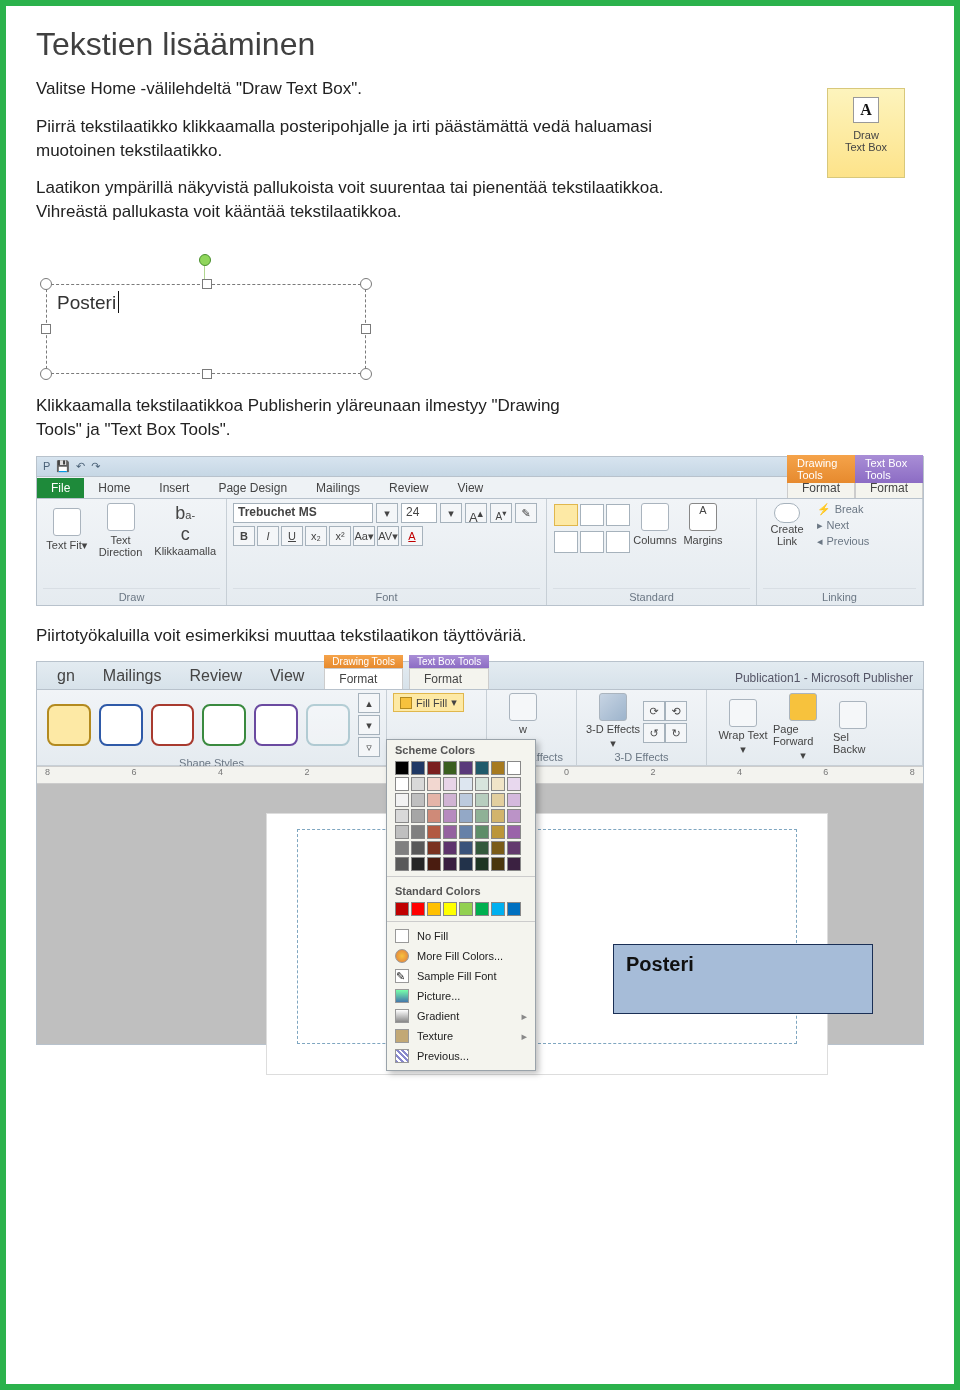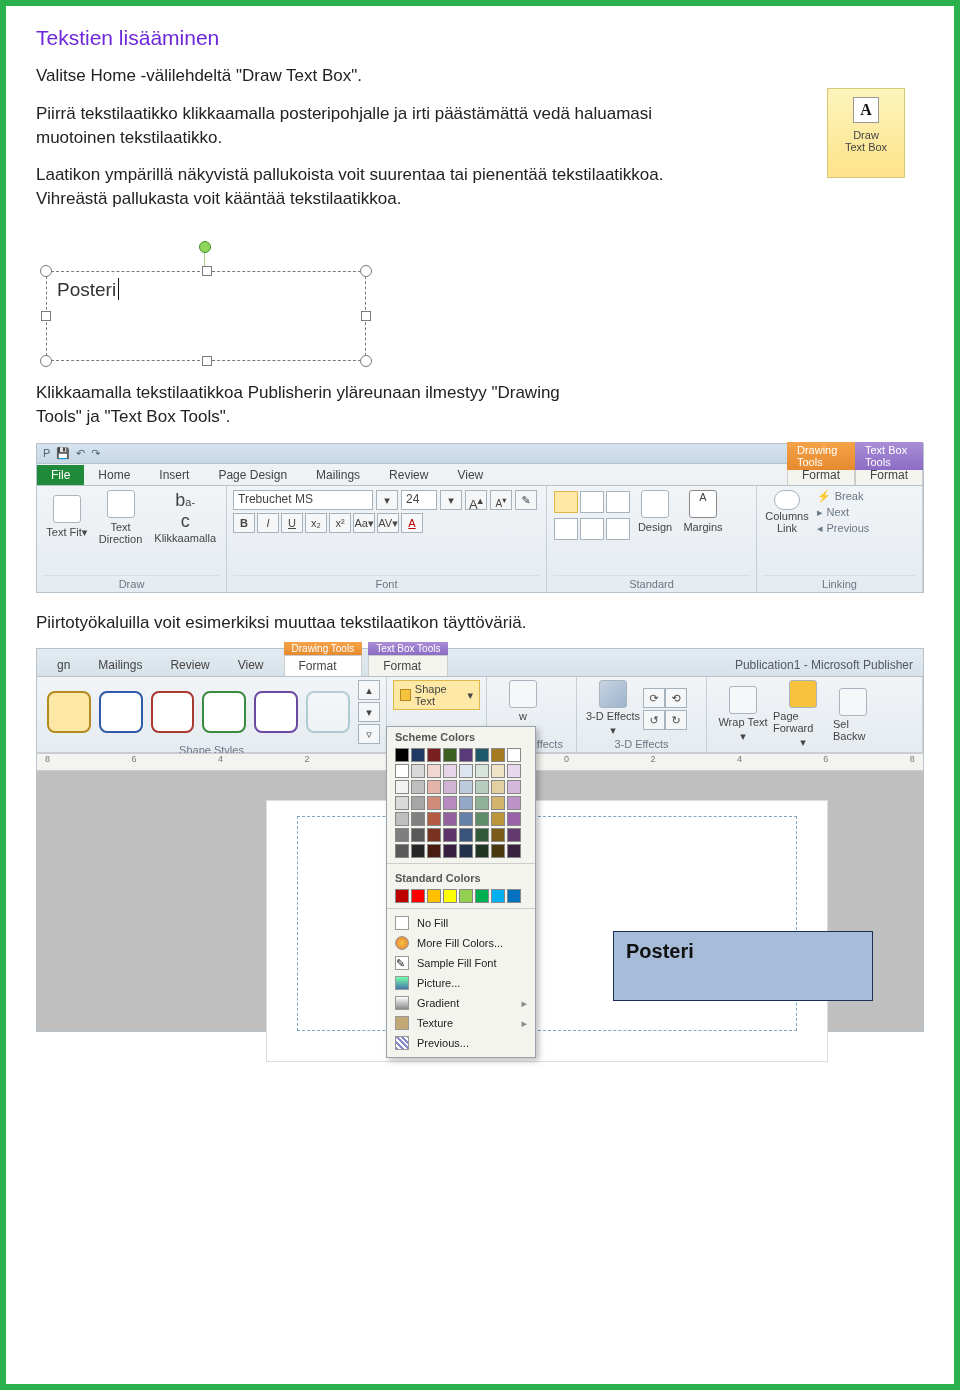--- a/index.html
+++ b/index.html
@@ -5,21 +5,21 @@
 * { box-sizing: border-box; margin: 0; padding: 0; }
 body {
   font-family: "Trebuchet MS", Tahoma, sans-serif;
   background: #fff;
   width: 960px;
   min-height: 1390px;
   border: 6px solid #2bb24c;
   padding: 20px 30px;
   color: #222;
 }
-h1.page-title { color: #6d28d9; font-size: 21px; font-weight: 400; margin-bottom: 14px; }
+h1.page-title { color: #404040; font-size: 32px; font-weight: 400; margin-bottom: 14px; }
 p.doc-para { font-size: 17px; line-height: 1.4; margin-bottom: 14px; max-width: 640px; }
 
 
 .ribbon-draw-textbox {
   position: absolute; right: 55px; top: 88px;
   width: 78px; height: 90px; text-align: center;
   background: linear-gradient(#fdf4bd,#fde38a);
   border: 1px solid #d8c87b; font-size: 11px; color: #444; padding-top:6px;
 }
 .ribbon-draw-textbox .a-box {
@@ -56,33 +56,33 @@
 .tabbar .ctx-tabs { display:flex; }
 .tabbar .ctx-tabs .tab { border:1px solid #ccc; border-bottom:none; background:#f4f4ee; }
 .ribbon1 .groups { display:flex; height:106px; background:linear-gradient(#f1f4f7,#e5ebf0);}
 .grp { border-right:1px solid #c7cfd6; padding:4px 6px 2px; display:flex; flex-direction:column; justify-content:space-between; }
 .grp .grp-row { display:flex; gap:6px; align-items:center;}
 .grp .grp-label { font-size:11px; color:#6b7784; text-align:center; padding-top:2px; border-top:1px solid #d8dee4;}
 .big-btn { width:48px; text-align:center; font-size:11px; color:#444;}
 .big-btn .ico { width:28px; height:28px; margin:0 auto 3px; border:1px solid #aab4be; background:#fff; border-radius:3px;}
 .font-combo { display:flex; gap:3px; }
 .font-combo select, .font-combo .sel { height:20px; border:1px solid #a6b2bc; background:#fff; font-size:12px; padding:1px 4px;}
-.sel.wide { width:140px; } .sel.narrow { width:36px;}
+.sel.wide { width:140px;font-weight:bold; } .sel.narrow { width:36px;}
 .mini-btn { width:22px; height:20px; border:1px solid #a6b2bc; background:#f4f6f8; font-size:11px; text-align:center; line-height:18px;}
 .mini-row { display:flex; gap:2px; margin-top:3px;}
 .align-box { width:24px; height:22px; border:1px solid #a6b2bc; background:#fff; margin:1px; display:inline-block;}
 .align-box.sel { background:#fde9a5; border-color:#e0b74d;}
 .link-ico { width:26px; height:20px; border:1px solid #a6b2bc; background:#fff; border-radius:10px; margin:0 auto;}
 .small-link { font-size:11px; color:#6b7784; display:flex; align-items:center; gap:4px;}
 
 
 .ribbon2-wrap { position:relative; width:100%; margin-top:10px;}
 .ribbon2 { width:100%; border:1px solid #b8c2cc; background:#eef2f5; font-size:12px; color:#444; }
 .ribbon2 .tabbar2 { height:28px; display:flex; align-items:flex-end; border-bottom:1px solid #b8c2cc; background:linear-gradient(#e3ebf1,#d7e2ea); padding-left:6px;}
-.tabbar2 .tab { padding:4px 14px; font-size:12px;text-align:right; }
+.tabbar2 .tab { padding:4px 14px; font-size:16px;text-align:right; }
 .tabbar2 .ctx-stack { display:flex; flex-direction:column; margin-left:6px;}
 .tabbar2 .ctx-head { font-size:10px; color:#fff; padding:1px 8px; text-align:center;}
 .tabbar2 .ctx-sub { padding:3px 14px; border:1px solid #ccc; border-bottom:none; background:#f4f4ee;}
 .tabbar2 .ctx-stack.sel .ctx-sub { background:#fff;}
 .tabbar2 .app-title { margin-left:auto; padding:4px 10px; color:#556; font-size:12px;}
 .ribbon2 .tools-row { display:flex; height:76px; background:linear-gradient(#f1f4f7,#e5ebf0); border-bottom:1px solid #c7cfd6;}
 .shape-swatch { width:54px; height:42px; border-radius:8px; border:2px solid #333; margin:4px; background:#fff;}
 .shape-swatch.sel-sw { background:#fde9a5; border-color:#b38a1f;}
 .shape-swatch.blue { border-color:#2f5aa8;}
 .shape-swatch.red { border-color:#a83a2f;}
@@ -219,30 +219,30 @@
       <div class="grp-label">Font</div>
     </div>
 
     <div class="grp" style="width:210px;">
       <div>
         <div style="display:flex;">
           <div>
             <div><span class="align-box sel"></span><span class="align-box"></span><span class="align-box"></span></div>
             <div><span class="align-box"></span><span class="align-box"></span><span class="align-box"></span></div>
           </div>
-          <div class="big-btn"><div class="ico"></div><span>Design</span></div>
+          <div class="big-btn"><div class="ico"></div><span>Columns</span></div>
           <div class="big-btn"><div class="ico" style="border:1px solid #888;">A</div><span>Margins</span></div>
         </div>
       </div>
       <div class="grp-label">Standard</div>
     </div>
 
     <div class="grp" style="flex:1;">
       <div style="display:flex; gap:6px;">
-        <div class="big-btn"><div class="link-ico"></div><span>Columns Link</span></div>
+        <div class="big-btn"><div class="link-ico"></div><span>Create Link</span></div>
         <div style="display:flex; flex-direction:column; gap:3px;">
           <div class="small-link">⚡ <span>Break</span></div>
           <div class="small-link">▸ <span>Next</span></div>
           <div class="small-link">◂ <span>Previous</span></div>
         </div>
       </div>
       <div class="grp-label">Linking</div>
     </div>
   </div>
 </div>
@@ -279,21 +279,21 @@
             <div class="mini-btn">▴</div>
             <div class="mini-btn">▾</div>
             <div class="mini-btn">▿</div>
           </div>
         </div>
         <div class="grp-label">Shape Styles</div>
       </div>
       <div class="grp2" style="width:100px; align-items:flex-start;">
         <div class="shapefill-btn">
           <span class="paint"></span>
-          <span>Shape Text</span> ▾
+          <span>Fill Fill</span> ▾
         </div>
       </div>
       <div class="grp2" style="width:90px;">
         <div class="tool-col">
           <div class="tico"></div>
           <span>w</span>
         </div>
         <div class="grp-label">adow Effects</div>
       </div>
       <div class="grp2" style="width:130px;">

